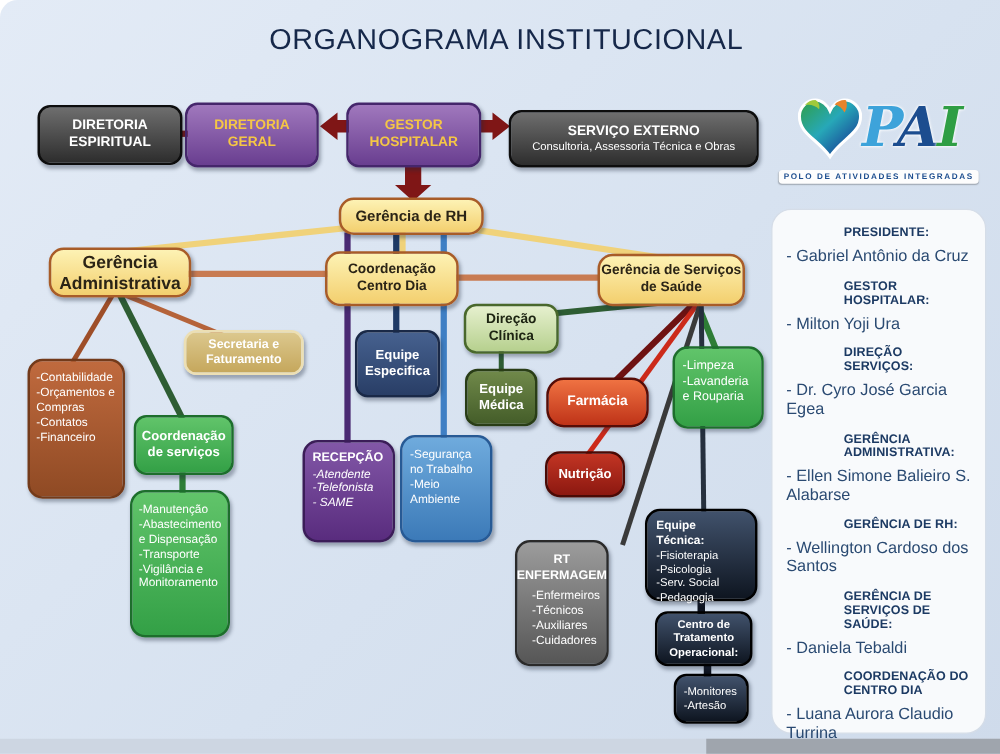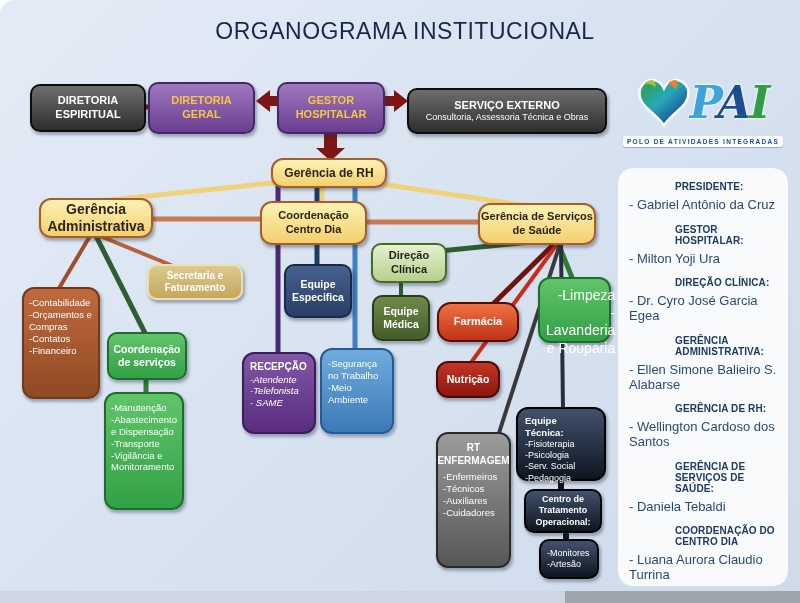--- a/index.html
+++ b/index.html
@@ -139,25 +139,25 @@
 no Trabalho
 -Meio
 Ambiente</div>
 
   <div class="box palegreen" style="left:371px;top:243px;width:76px;height:40px;font-size:11px;">Direção
 Clínica</div>
   <div class="box olive" style="left:372px;top:295px;width:58px;height:46px;font-size:10.5px;">Equipe
 Médica</div>
   <div class="box redorange" style="left:437px;top:302px;width:82px;height:40px;font-size:11px;border-radius:14px;">Farmácia</div>
   <div class="box darkred" style="left:436px;top:361px;width:64px;height:37px;font-size:10.5px;border-radius:12px;">Nutrição</div>
-  <div class="box green listbox" style="left:538px;top:277px;width:73px;height:66px;font-size:14px;padding:8px 6px;border-radius:12px;text-align:right;">-Limpeza
+  <div class="box green listbox" style="left:538px;top:277px;width:73px;height:66px;font-size:10px;padding:8px 6px;border-radius:12px;">-Limpeza
 -Lavanderia
 e Rouparia</div>
 
-  <div class="box grey-mid listbox" style="left:436px;top:432px;width:75px;height:136px;font-size:9.5px;padding:8px 5px;border-radius:12px;">
+  <div class="box grey-mid listbox" style="left:412px;top:432px;width:75px;height:101px;font-size:9.5px;padding:8px 5px;border-radius:12px;align-items:flex-end;">
     <span style="font-weight:bold;font-size:10px;align-self:center;text-align:center;white-space:pre-line;margin-bottom:4px;">RT
 ENFERMAGEM</span>
     <span style="white-space:pre-line;">-Enfermeiros
 -Técnicos
 -Auxiliares
 -Cuidadores</span>
   </div>
 
   <div class="box ink listbox" style="left:516px;top:407px;width:90px;height:74px;font-size:9px;padding:6px 7px;border-radius:12px;">
     <span style="font-weight:bold;font-size:9.5px;">Equipe Técnica:</span>
@@ -195,21 +195,21 @@
   <div class="sidebar">
     <div class="sb-entry">
       <div class="sb-role">PRESIDENTE:</div>
       <div class="sb-name">- Gabriel Antônio da Cruz</div>
     </div>
     <div class="sb-entry">
       <div class="sb-role">GESTOR HOSPITALAR:</div>
       <div class="sb-name">- Milton Yoji Ura</div>
     </div>
     <div class="sb-entry">
-      <div class="sb-role">DIREÇÃO CLÍNICA:</div>
+      <div class="sb-role">DIREÇÃO SERVIÇOS:</div>
       <div class="sb-name">- Dr. Cyro José Garcia Egea</div>
     </div>
     <div class="sb-entry">
       <div class="sb-role">GERÊNCIA ADMINISTRATIVA:</div>
       <div class="sb-name">- Ellen Simone Balieiro S. Alabarse</div>
     </div>
     <div class="sb-entry">
       <div class="sb-role">GERÊNCIA DE RH:</div>
       <div class="sb-name">- Wellington Cardoso dos Santos</div>
     </div>

